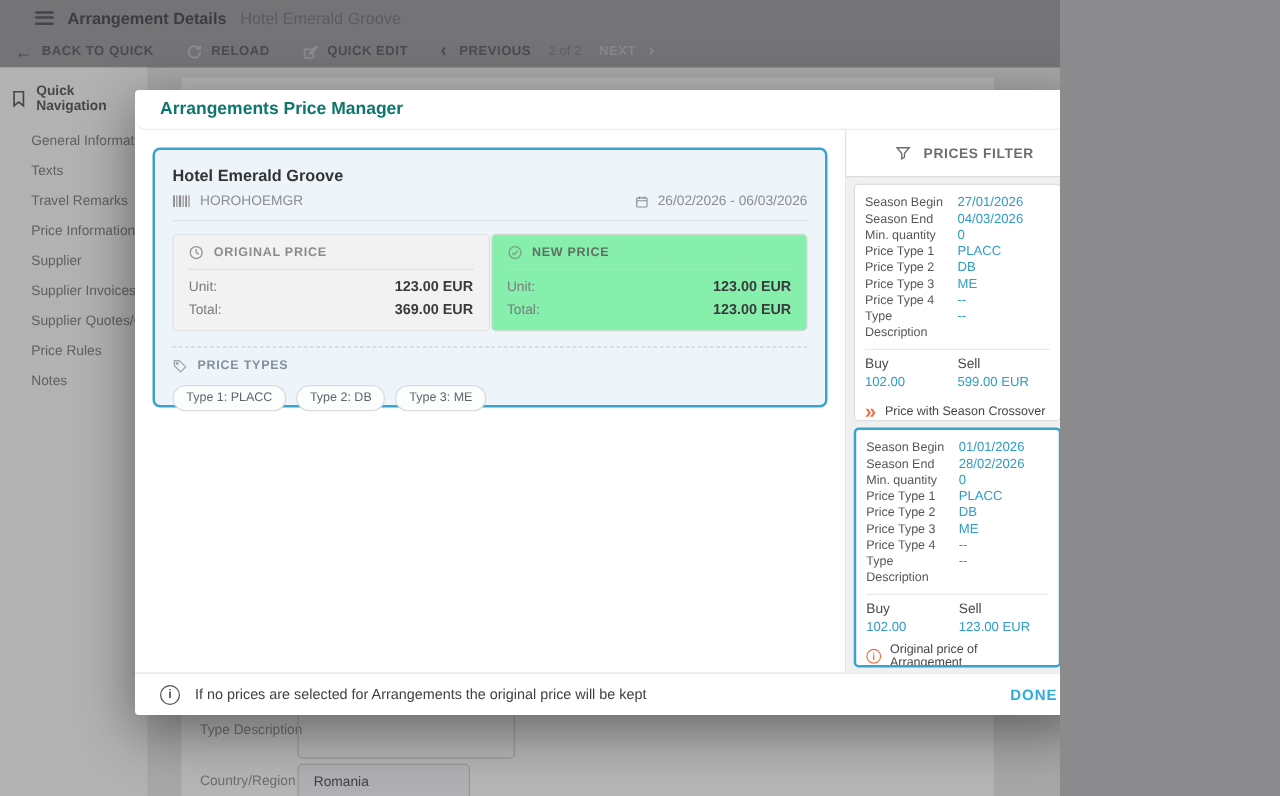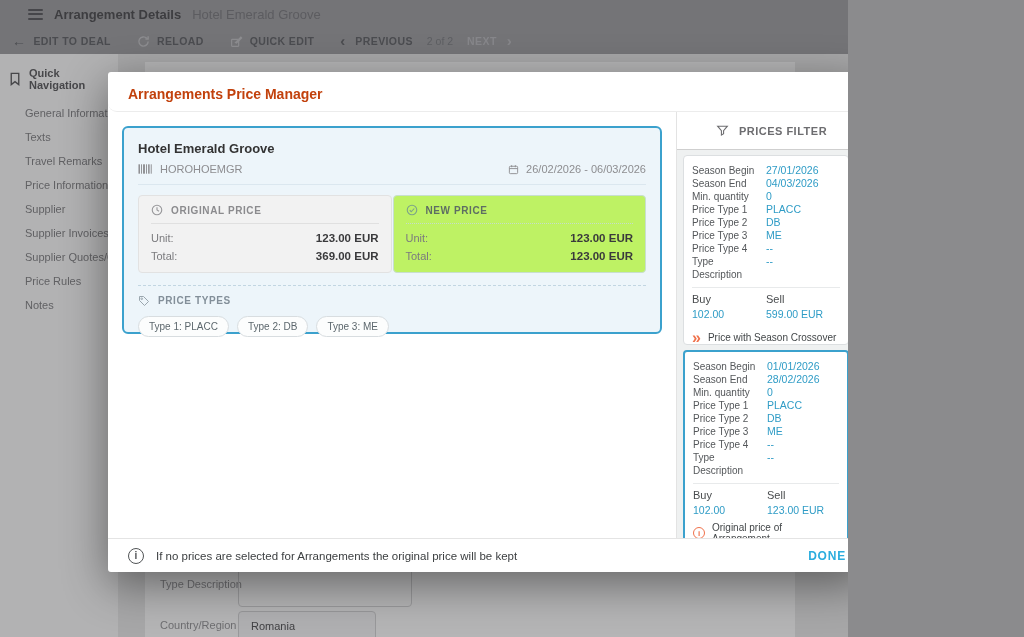--- a/index.html
+++ b/index.html
@@ -37,35 +37,35 @@
   .bg-box { position:absolute; border:1px solid #99999b; border-radius:4px; }
   .bg-select { background:#b0b0b2; display:flex; align-items:center; justify-content:space-between;
                padding:0 12px; font-size:11px; color:#414144; }
   .caret-down { width:0; height:0; border-left:4.5px solid transparent;
                 border-right:4.5px solid transparent; border-top:5px solid #55555briefly; border-top-color:#555558; }
   
   .modal {
     position:absolute; left:108px; top:72px; width:758px; height:500px; background:#fff;
     border-radius:3px; box-shadow:0 12px 45px rgba(0,0,0,.45); display:flex; flex-direction:column;
   }
-  .modal-title { padding:14px 20px 9px; font-size:14px; font-weight:bold; color:#c2410c;
+  .modal-title { padding:6px 20px 9px; font-size:14px; font-weight:bold; color:#0f766e;
                  border-bottom:1px solid #ececec;border-radius:9px; }
   .modal-body { flex:1; display:flex; min-height:0; }
   .modal-left { flex:1; padding:14px 14px; min-width:0; }
   .hotel-card { border:2px solid #3ba1cd; border-radius:6px; background:#edf5fa;
                 height:208px; padding:10px 14px; }
   .hotel-name { font-size:13px; font-weight:bold; color:#333; margin:3px 0 7px; }
   .hotel-meta { display:flex; justify-content:space-between; align-items:center;
                 font-size:11px; color:#8d8d90; padding-bottom:9px; border-bottom:1px solid #dbe7ef; }
   .meta-group { display:flex; align-items:center; gap:7px; }
   .icon { display:inline-flex; color:#8d8d90; }
   .price-boxes { display:flex; gap:1px; margin-top:10px; }
   .price-box { flex:1; border-radius:4px; padding:8px 12px 10px; }
   .price-box.original { background:#f2f2f2; border:1px solid #e2e2e2; }
-  .price-box.new { background:#bef264; border:1px solid #c8dfce; }
+  .price-box.new { background:#86efac; border:1px solid #c8dfce; }
   .pb-head { display:flex; align-items:center; gap:8px; font-size:10px; font-weight:bold;
              letter-spacing:.6px; padding-bottom:7px; border-bottom:1px solid #e0e0e0; }
   .original .pb-head { color:#8b8b8e; }
   .new .pb-head { color:#5e6e63; border-bottom:1px dotted #c5dccb; }
   .pb-row { display:flex; justify-content:space-between; align-items:baseline;
             font-size:11px; color:#7b7b7e; margin-top:8px; }
   .pb-value { font-size:11.5px; font-weight:bold; color:#3a3a3c; }
   .price-types { margin-top:12px; border-top:1px dashed #c2d6e2; padding-top:9px; }
   .pt-head { display:flex; align-items:flex-start; gap:8px; font-size:10px; font-weight:bold;
              letter-spacing:.6px; color:#838f99; }
@@ -118,21 +118,21 @@
         <span></span>
         <span></span>
       </div>
     <span class="app-title">Arrangement Details</span>
     <span class="app-subtitle">Hotel Emerald Groove</span>
   </div>
 
   <div class="app-toolbar">
     <div class="tbtn">
       <span class="glyph">←</span>
-      <span>EDIT TO DEAL</span>
+      <span>BACK TO QUICK</span>
     </div>
     <div class="tbtn">
       <span class="icon">
         <svg width="13" height="13" viewBox="0 0 24 24" fill="none" stroke="currentColor" stroke-width="2.6">
             <path d="M20.5 12a8.5 8.5 0 1 1-2.5-6"></path>
             <path d="M20.5 2.5v5h-5"></path>
           </svg>
       </span>
       <span>RELOAD</span>
     </div>

